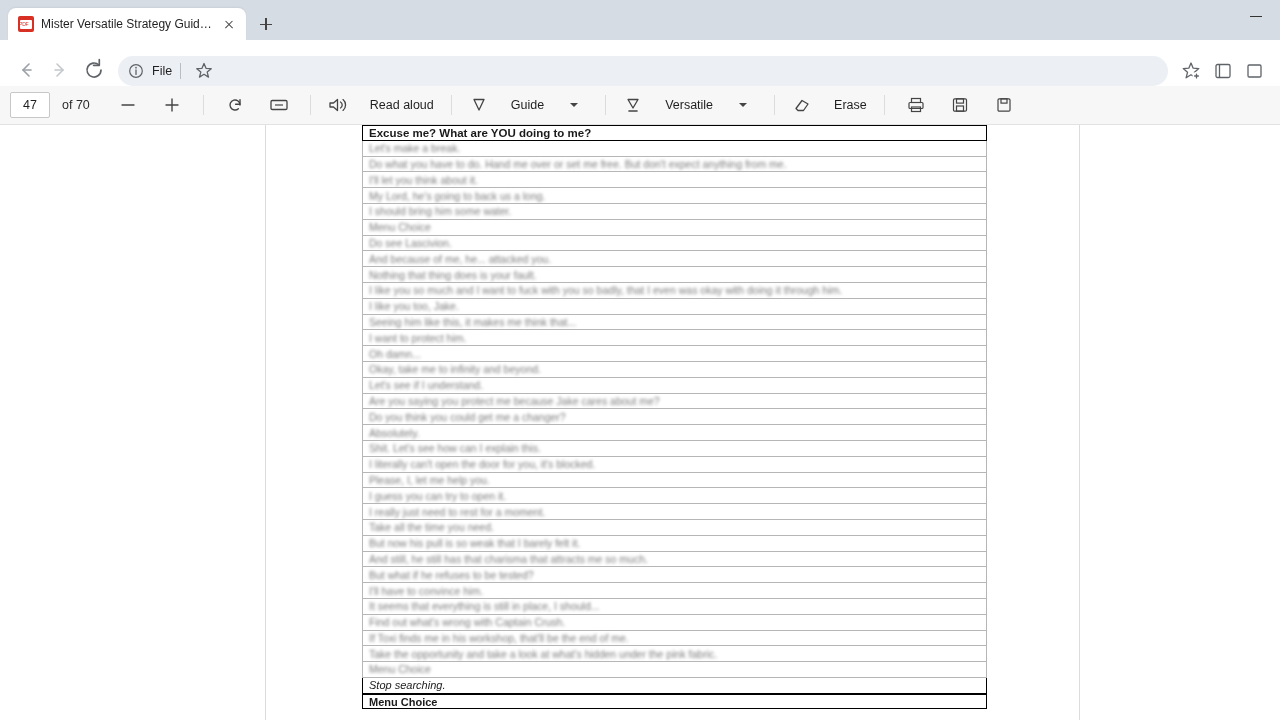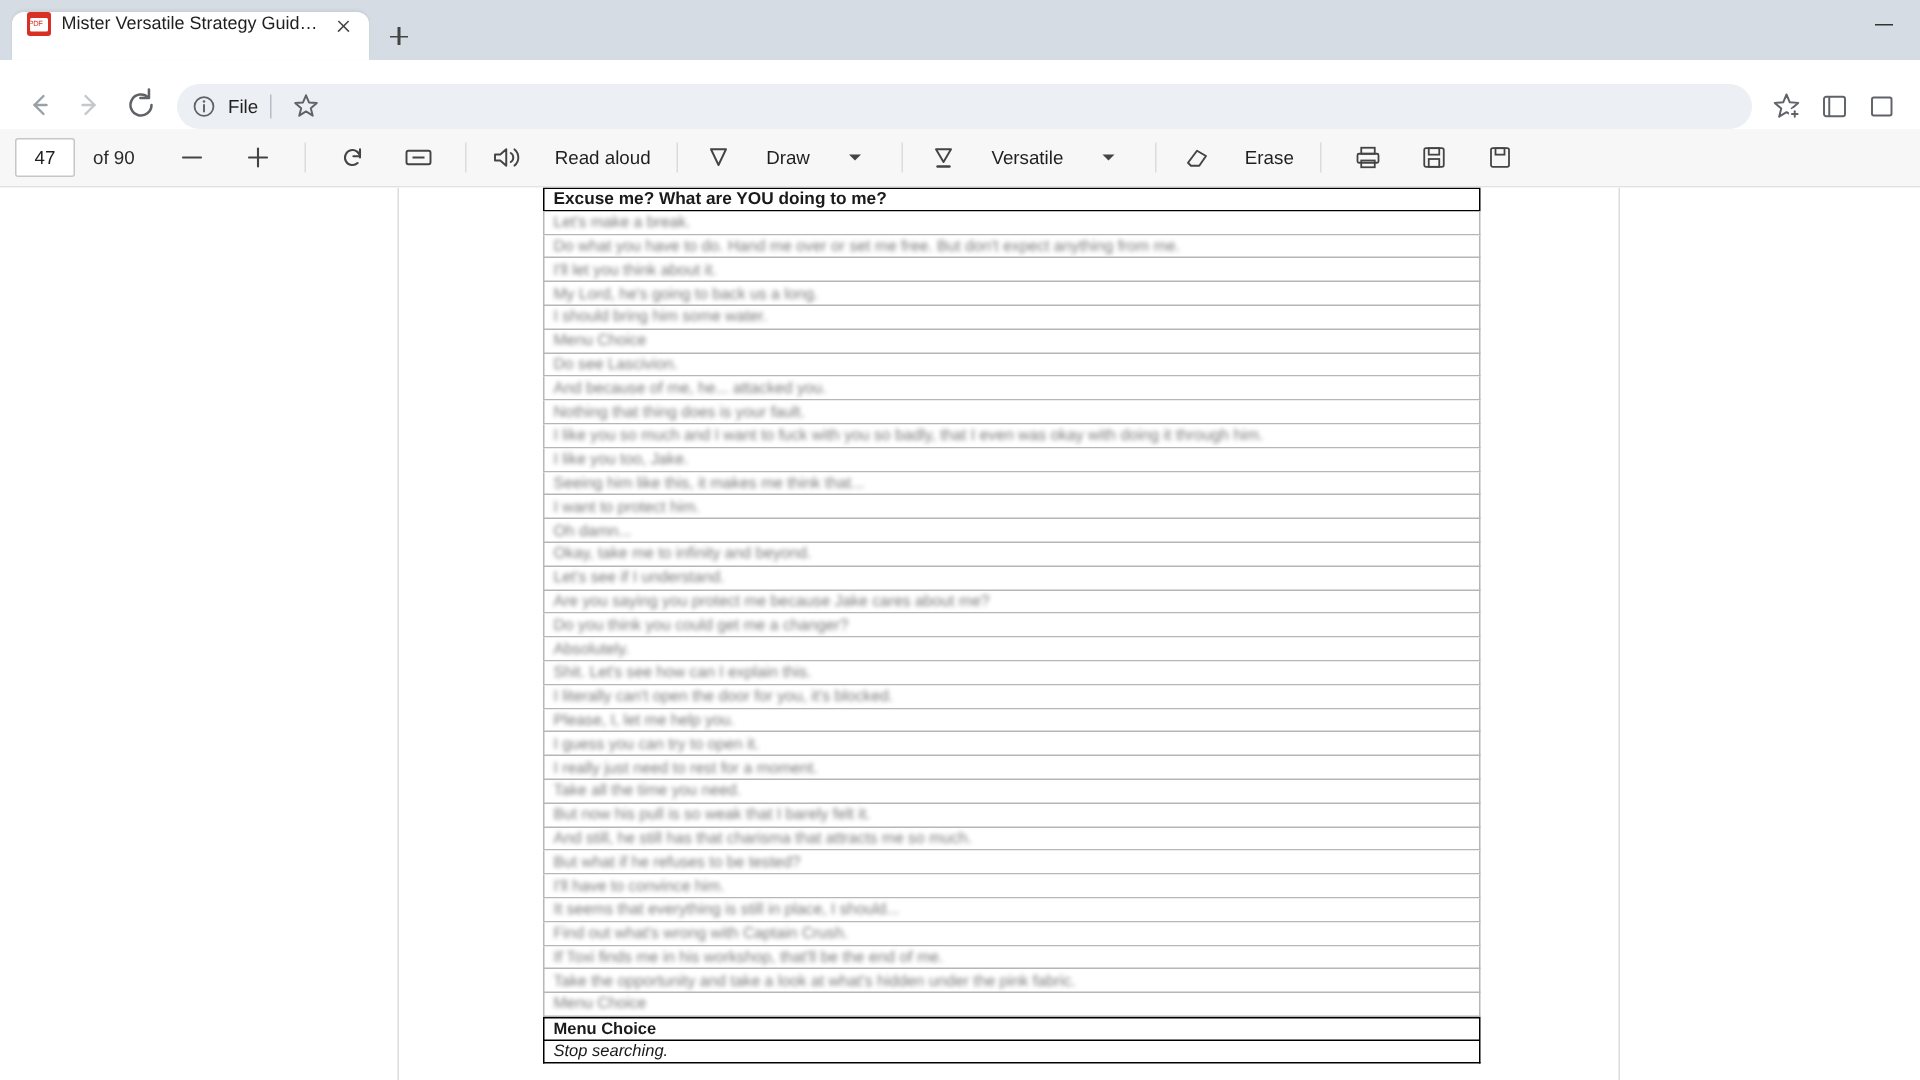--- a/index.html
+++ b/index.html
@@ -25,21 +25,21 @@
     height: 40px;
     background: #d6dce3;
     display: flex;
     align-items: flex-end;
     padding-left: 8px;
     position: relative;
   }
 
   .tab {
     display: flex;
-    align-items: flex-start;
+    align-items: center;
     height: 32px;
     background: #ffffff;
     border-radius: 8px 8px 0 0;
     padding: 0 8px 0 10px;
     min-width: 180px;
     max-width: 220px;
     box-shadow: 0 -1px 2px rgba(0,0,0,0.06);
   }
 
   .tab .favicon {
@@ -401,21 +401,21 @@
 
     <div class="navbtn-right">
       <svg class="icon-svg" width="30" height="30" viewBox="0 0 30 30">
         <rect x="8" y="9" width="13" height="12" rx="1.2" fill="none" stroke="#5f6368" stroke-width="1.3"></rect>
       </svg>
     </div>
   </div>
 
   <div class="pdfbar">
     <div class="pagebox">47</div>
-    <div class="pagecount">of 90</div>
+    <div class="pagecount">of 70</div>
 
     <div class="tbtn">
       <svg class="icon-svg" width="18" height="18" viewBox="0 0 18 18">
         <line x1="3" y1="9" x2="15" y2="9" stroke="#444" stroke-width="1.4" stroke-linecap="round"></line>
       </svg>
     </div>
 
     <div class="tbtn">
       <svg class="icon-svg" width="18" height="18" viewBox="0 0 18 18">
         <line x1="3" y1="9" x2="15" y2="9" stroke="#444" stroke-width="1.4" stroke-linecap="round"></line>
@@ -449,21 +449,21 @@
       </svg>
       <span>Read aloud</span>
     </div>
 
     <div class="tdivider"></div>
 
     <div class="tbtn">
       <svg class="icon-svg" width="20" height="18" viewBox="0 0 20 18">
         <path d="M5 3.5 L15 3.5 L10 14 Z" fill="none" stroke="#444" stroke-width="1.3" stroke-linejoin="round"></path>
       </svg>
-      <span>Draw</span>
+      <span>Guide</span>
     </div>
     <div class="tbtn">
       <span class="caret"></span>
     </div>
 
     <div class="tdivider"></div>
 
     <div class="tbtn">
       <svg class="icon-svg" width="20" height="18" viewBox="0 0 20 18">
         <path d="M5 3.5 L15 3.5 L10 12 Z" fill="none" stroke="#444" stroke-width="1.3" stroke-linejoin="round"></path>
@@ -612,20 +612,20 @@
         <div class="row blurred">
             <span class="txt">If Toxi finds me in his workshop, that'll be the end of me.</span>
           </div>
         <div class="row blurred">
             <span class="txt">Take the opportunity and take a look at what's hidden under the pink fabric.</span>
           </div>
         <div class="row blurred">
             <span class="txt">Menu Choice</span>
           </div>
 
+        <div class="row italic-box">Stop searching.</div>
         <div class="row bold-box">Menu Choice</div>
-        <div class="row italic-box">Stop searching.</div>
 
       </div>
     </div>
   </div>
 
 </div>
 
 </body></html>

